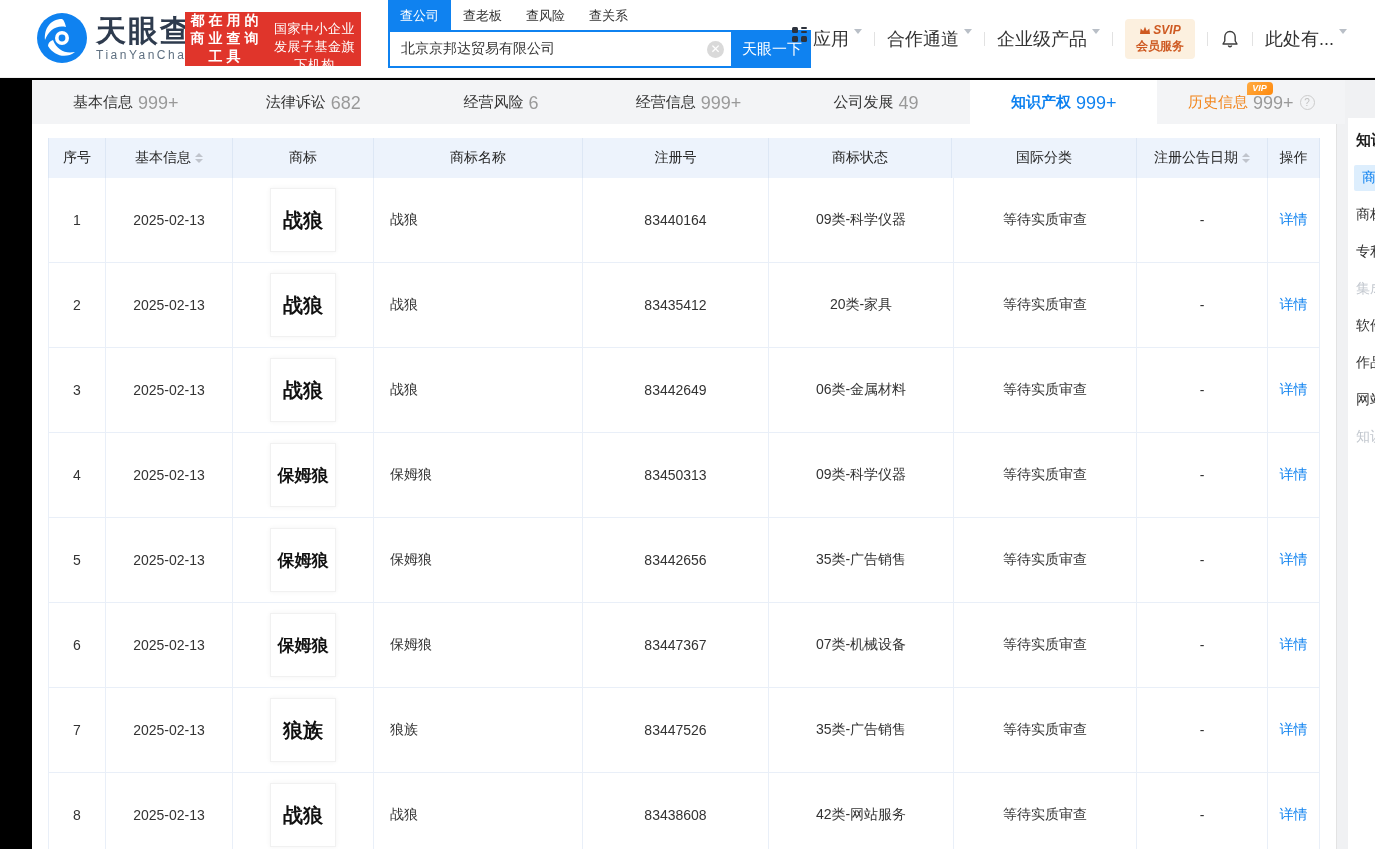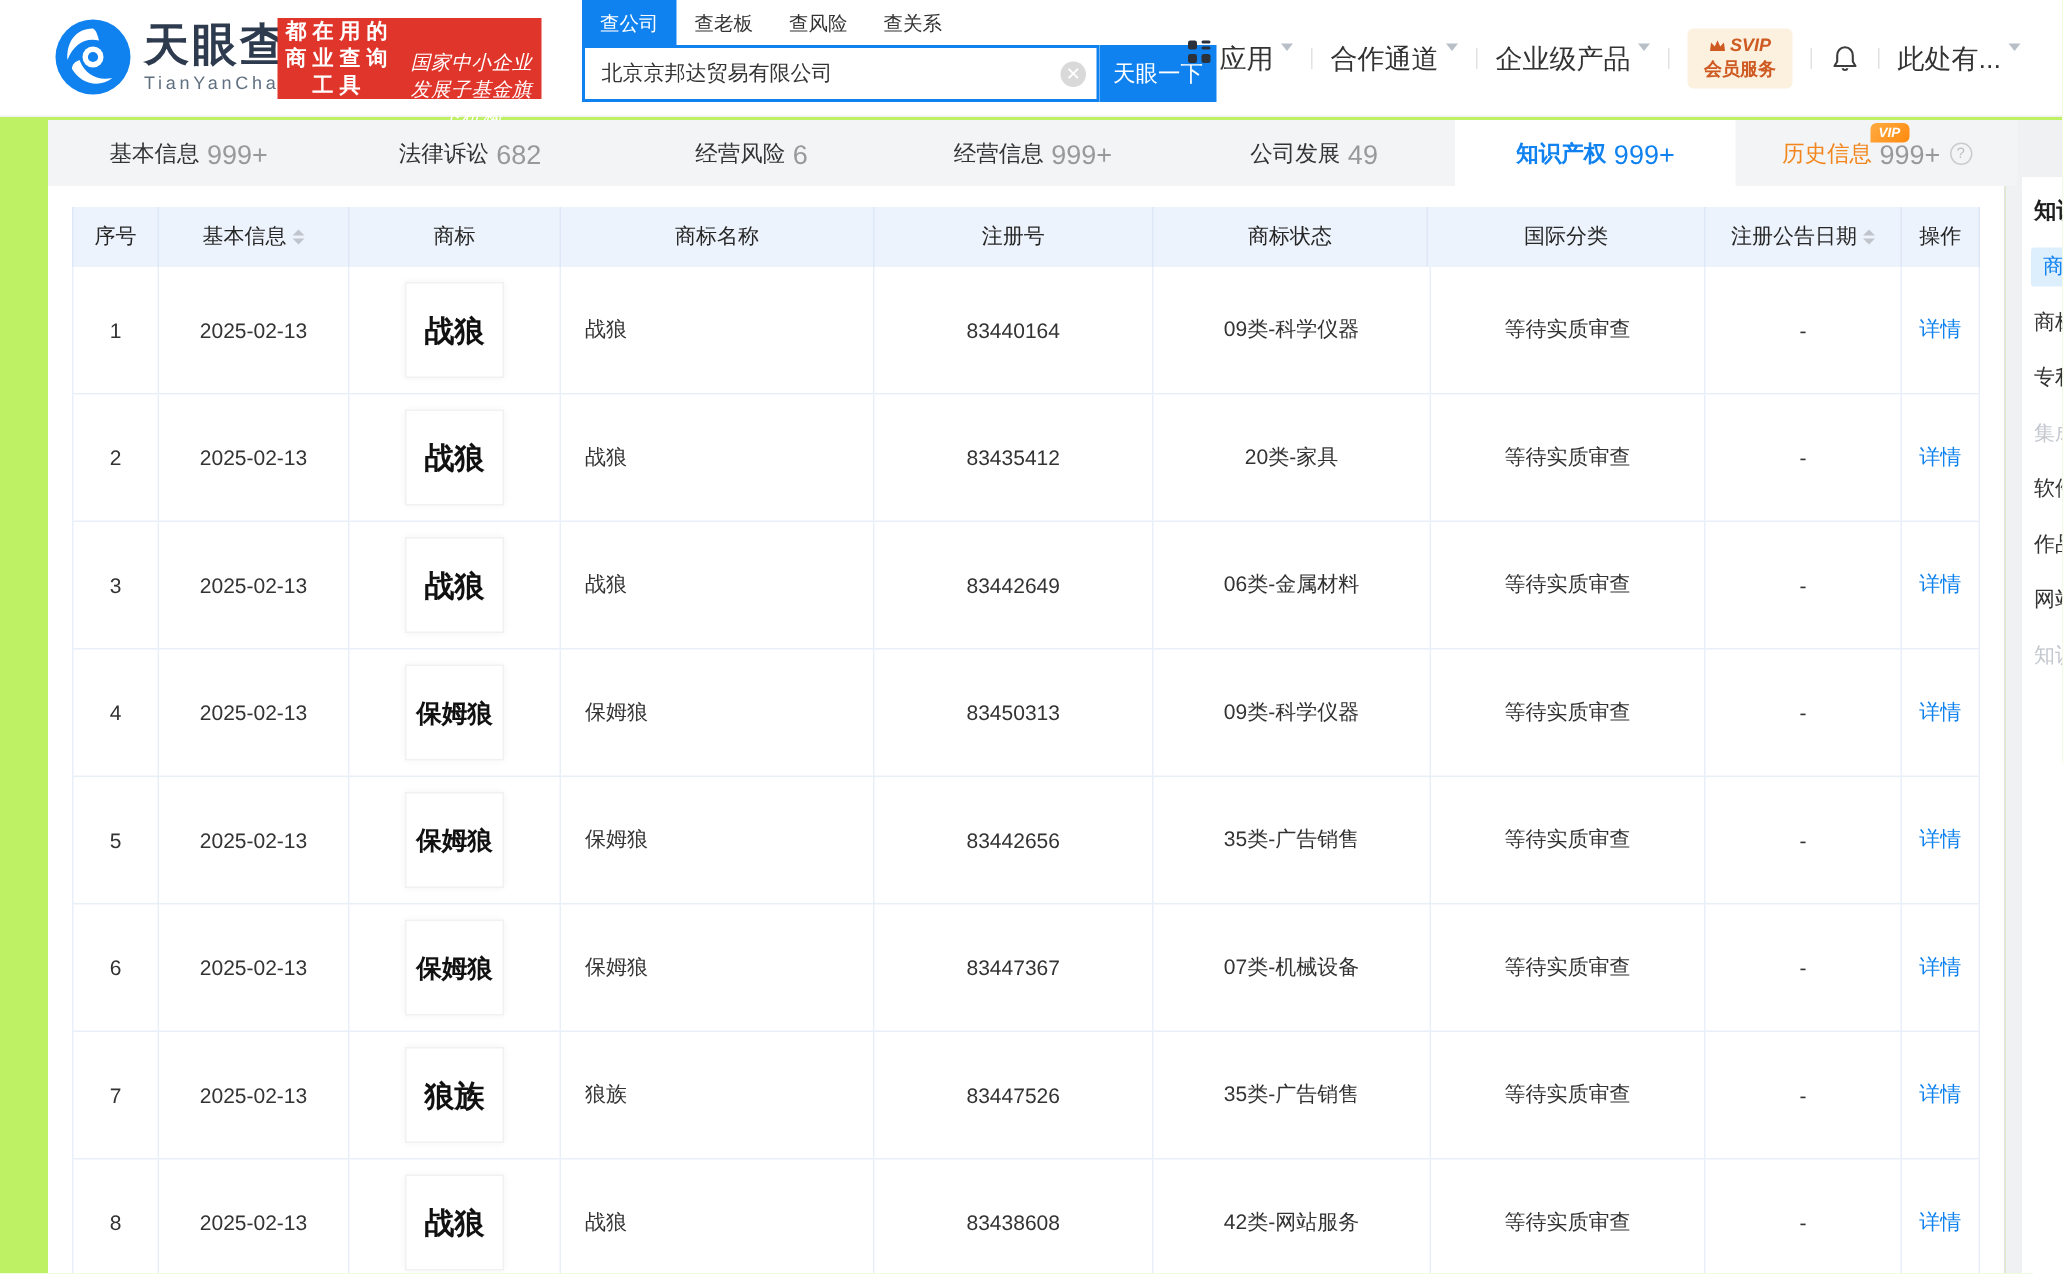--- a/index.html
+++ b/index.html
@@ -1,30 +1,30 @@
 <!DOCTYPE html>
 <html><head>
 <meta charset="utf-8">
 <style>
   * { margin:0; padding:0; box-sizing:border-box; }
   html,body { background:#fff; }
   body { font-family:"Liberation Sans","DejaVu Sans",sans-serif; }
-  .page { position:relative; width:1375px; height:849px; background:#bef264; overflow:hidden; }
+  .page { position:relative; width:1375px; height:849px; background:#000000; overflow:hidden; }
 
   
   .hdr { position:absolute; left:0; top:0; width:1375px; height:78px; background:#fff;
          border-bottom:1px solid #f0f0f0; }
   .logo { position:absolute; left:36px; top:12px; display:flex; align-items:center; cursor:pointer; }
   .logo-txt { margin-left:8px; }
   .logo-brand { font-size:30px; font-weight:bold; color:#2e3b4e; letter-spacing:2px; line-height:32px; }
   .logo-domain { font-size:12px; color:#5f7081; letter-spacing:2.5px; margin-top:1px; }
   .slogan { position:absolute; left:185px; top:12px; width:176px; height:54px; background:#e0352b;
             color:#fff; text-align:center; display:flex; flex-direction:row; justify-content:center; }
   .slogan-l1 { font-size:14px; font-weight:bold; letter-spacing:4px; }
-  .slogan-l2 { font-size:13px; letter-spacing:0.5px; margin-top:21px;font-style:italic; }
+  .slogan-l2 { font-size:13px; letter-spacing:0.5px; margin-top:8px; }
 
   .search { position:absolute; left:388px; top:5px; }
   .s-tabs { display:flex; align-items:flex-end; height:25px; }
   .s-tab { font-size:13px; color:#333; padding:8px 12px 5px; cursor:pointer; }
   .s-tab.active { background:#0f82f0; color:#fff; }
   .s-row { display:flex; }
   .s-input-wrap { position:relative; width:345px; }
   .s-input { width:345px; height:38px; border:2px solid #0f82f0; font-size:14px; color:#333;
              padding:0 32px 0 11px; outline:none; font-family:inherit; }
   .s-clear { position:absolute; right:9px; top:11px; width:17px; height:17px; border-radius:50%;

